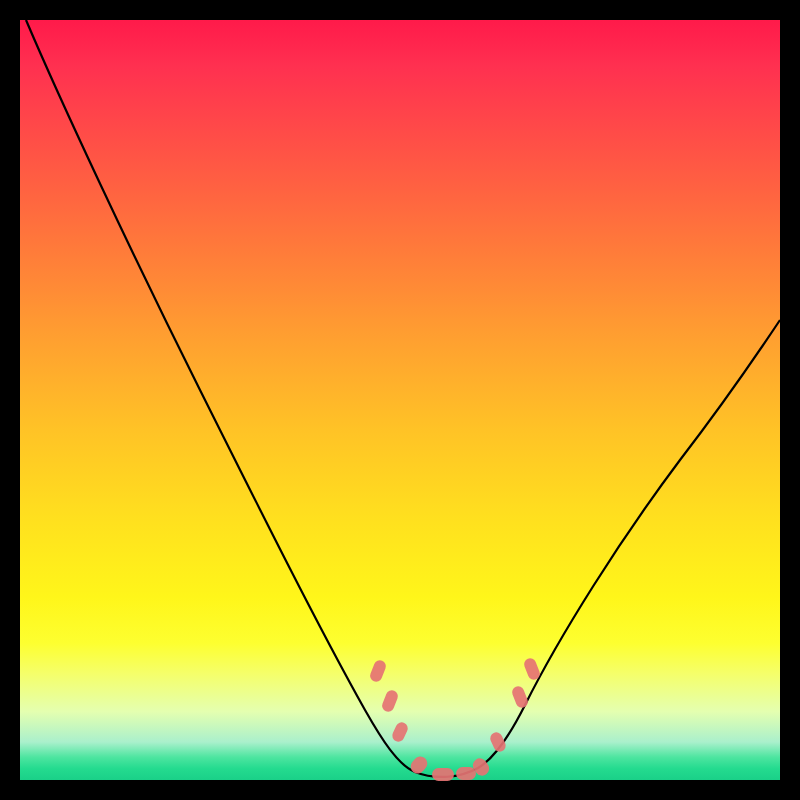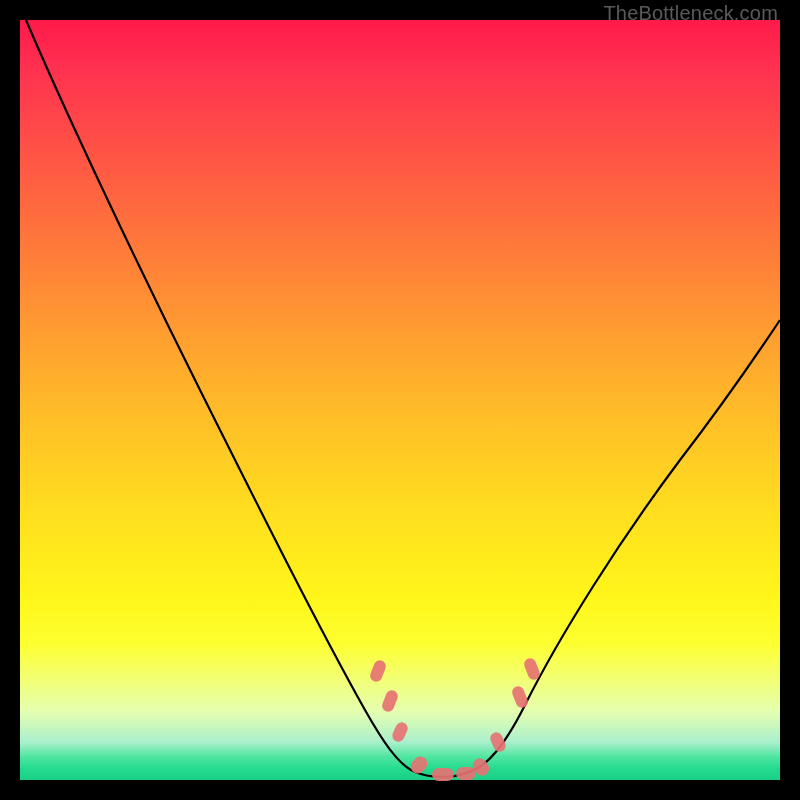--- a/index.html
+++ b/index.html
@@ -91,14 +91,13 @@
       <rect class="marker" x="392" y="736" width="14" height="18" rx="7" transform="rotate(40 399 745)"></rect>
       <rect class="marker" x="412" y="748" width="22" height="13" rx="6.5"></rect>
       <rect class="marker" x="436" y="747" width="20" height="13" rx="6.5"></rect>
       <rect class="marker" x="454" y="738" width="14" height="18" rx="7" transform="rotate(-35 461 747)"></rect>
       <rect class="marker" x="472" y="712" width="12" height="20" rx="6" transform="rotate(-25 478 722)"></rect>
       <rect class="marker" x="494" y="666" width="12" height="22" rx="6" transform="rotate(-22 500 677)"></rect>
       <rect class="marker" x="506" y="638" width="12" height="22" rx="6" transform="rotate(-22 512 649)"></rect>
     </g>
   </svg>
 
-  <div class="watermark">TheBottleneck.com</div>
 </div>
 
 </body></html>

